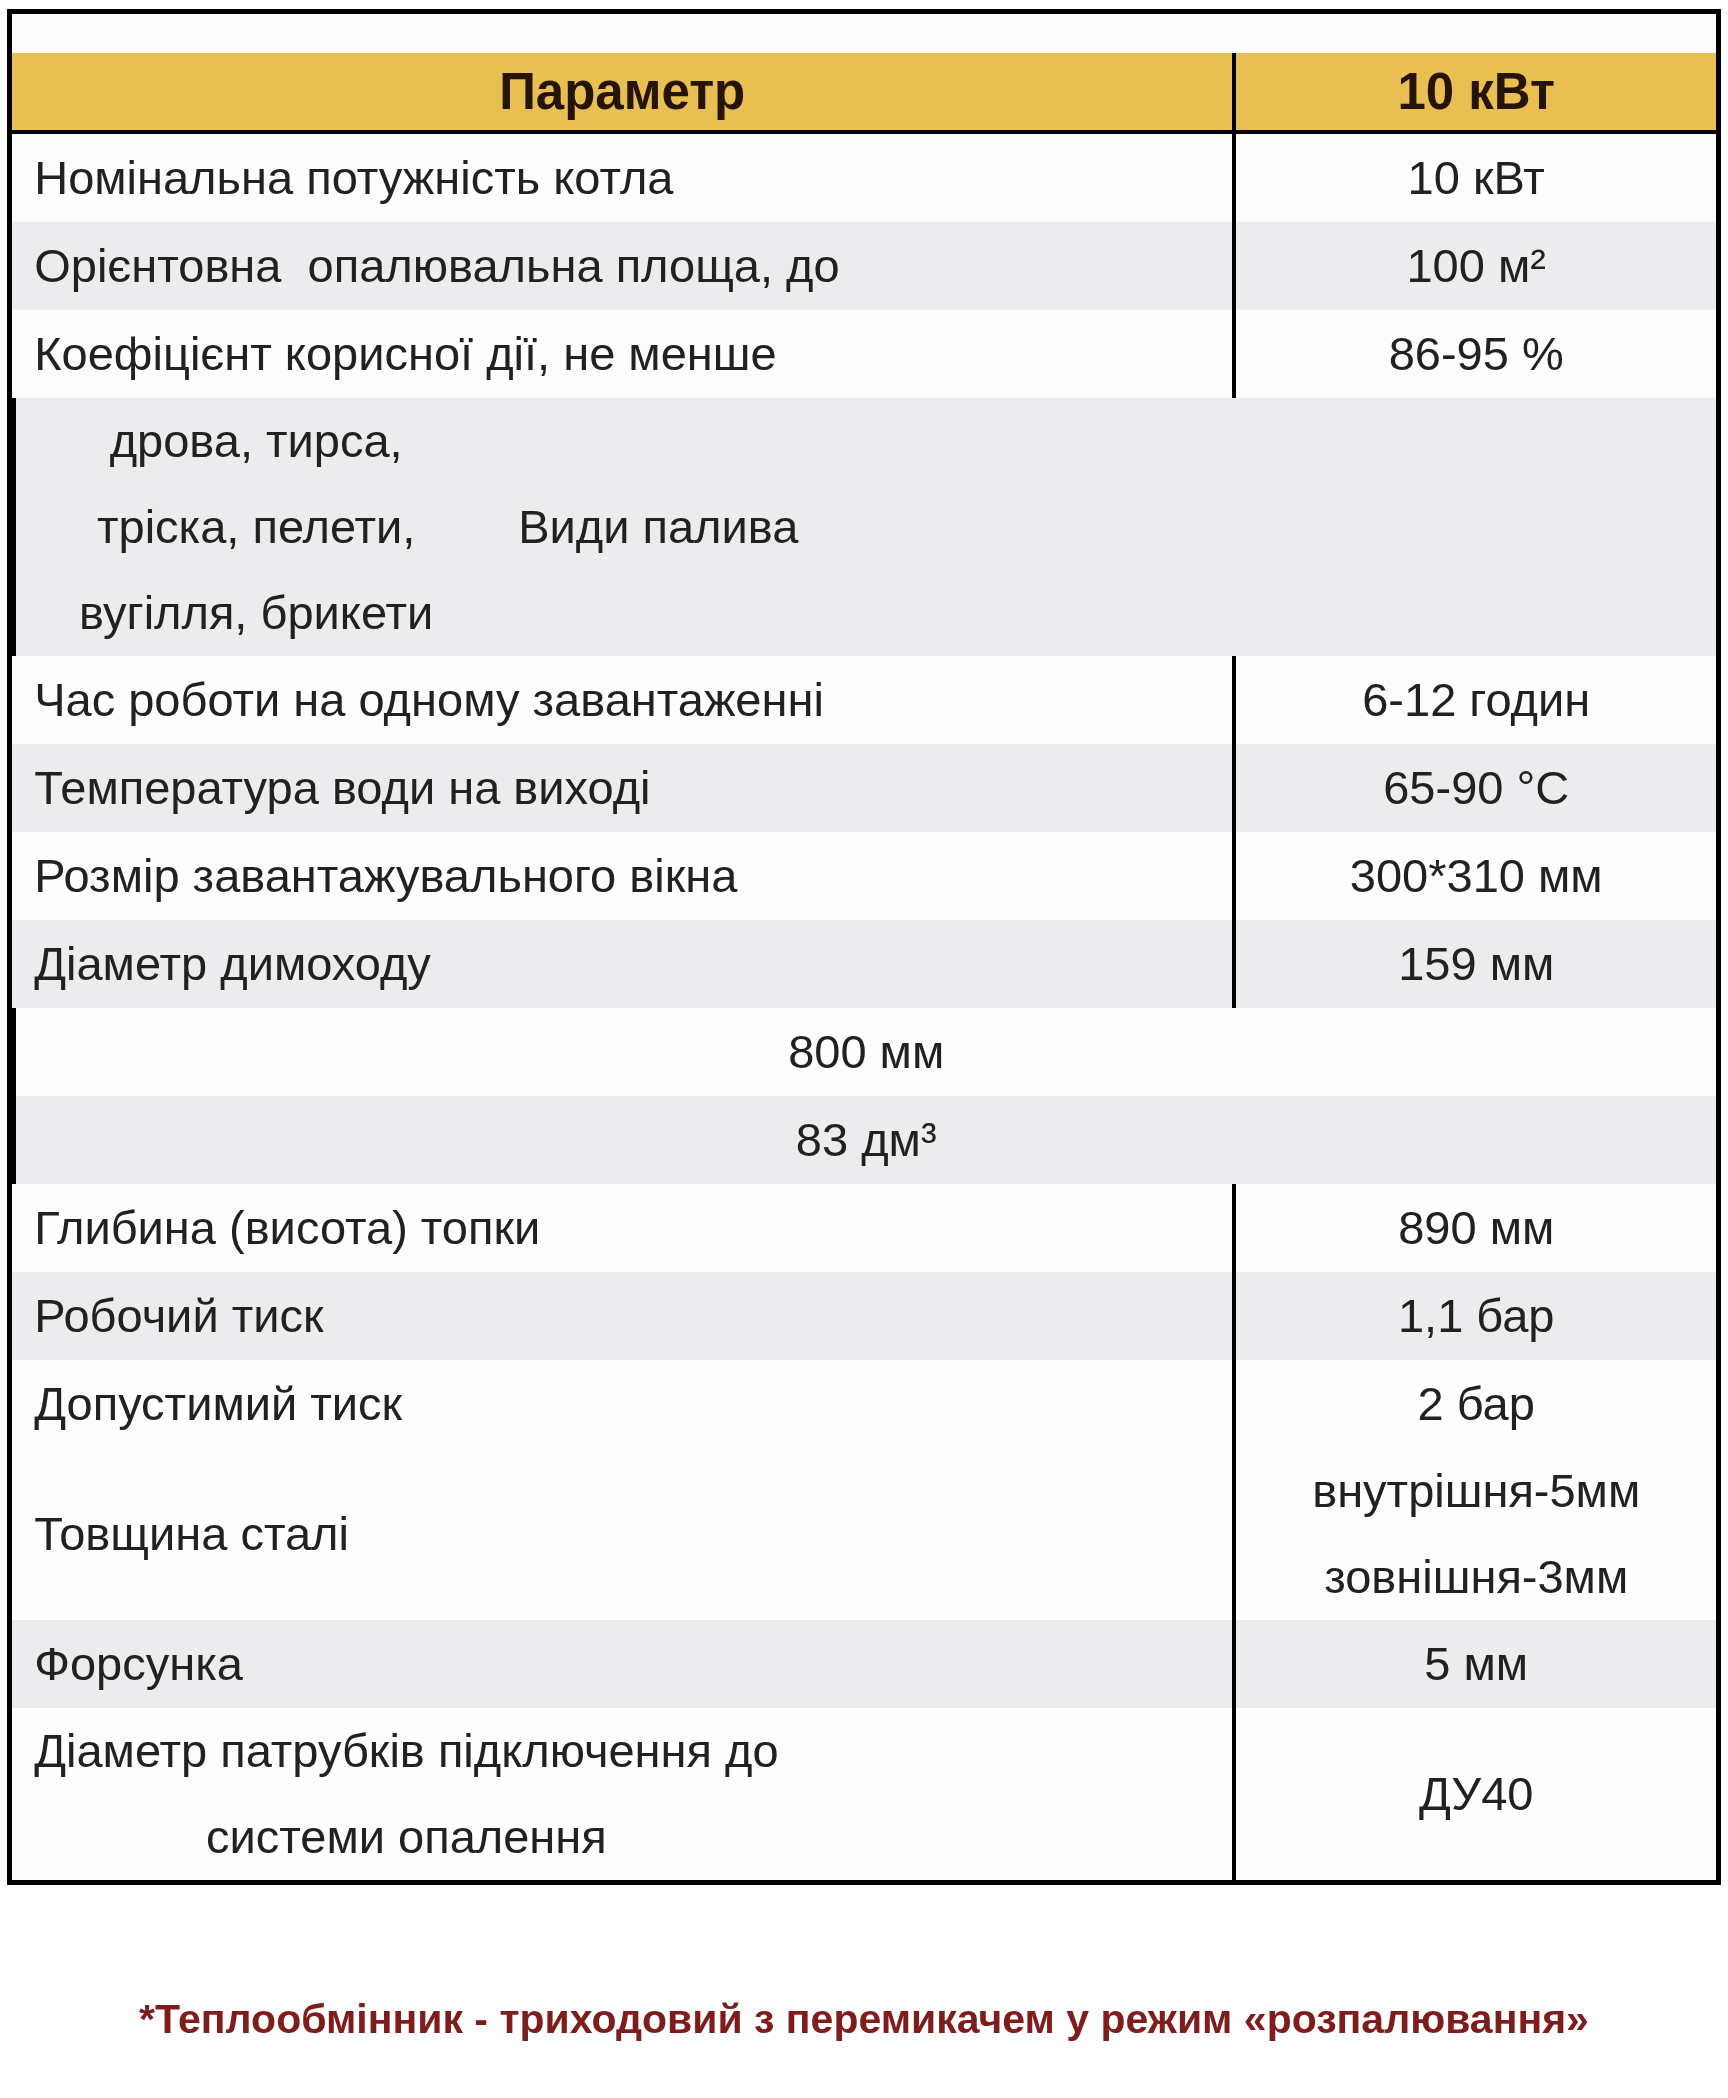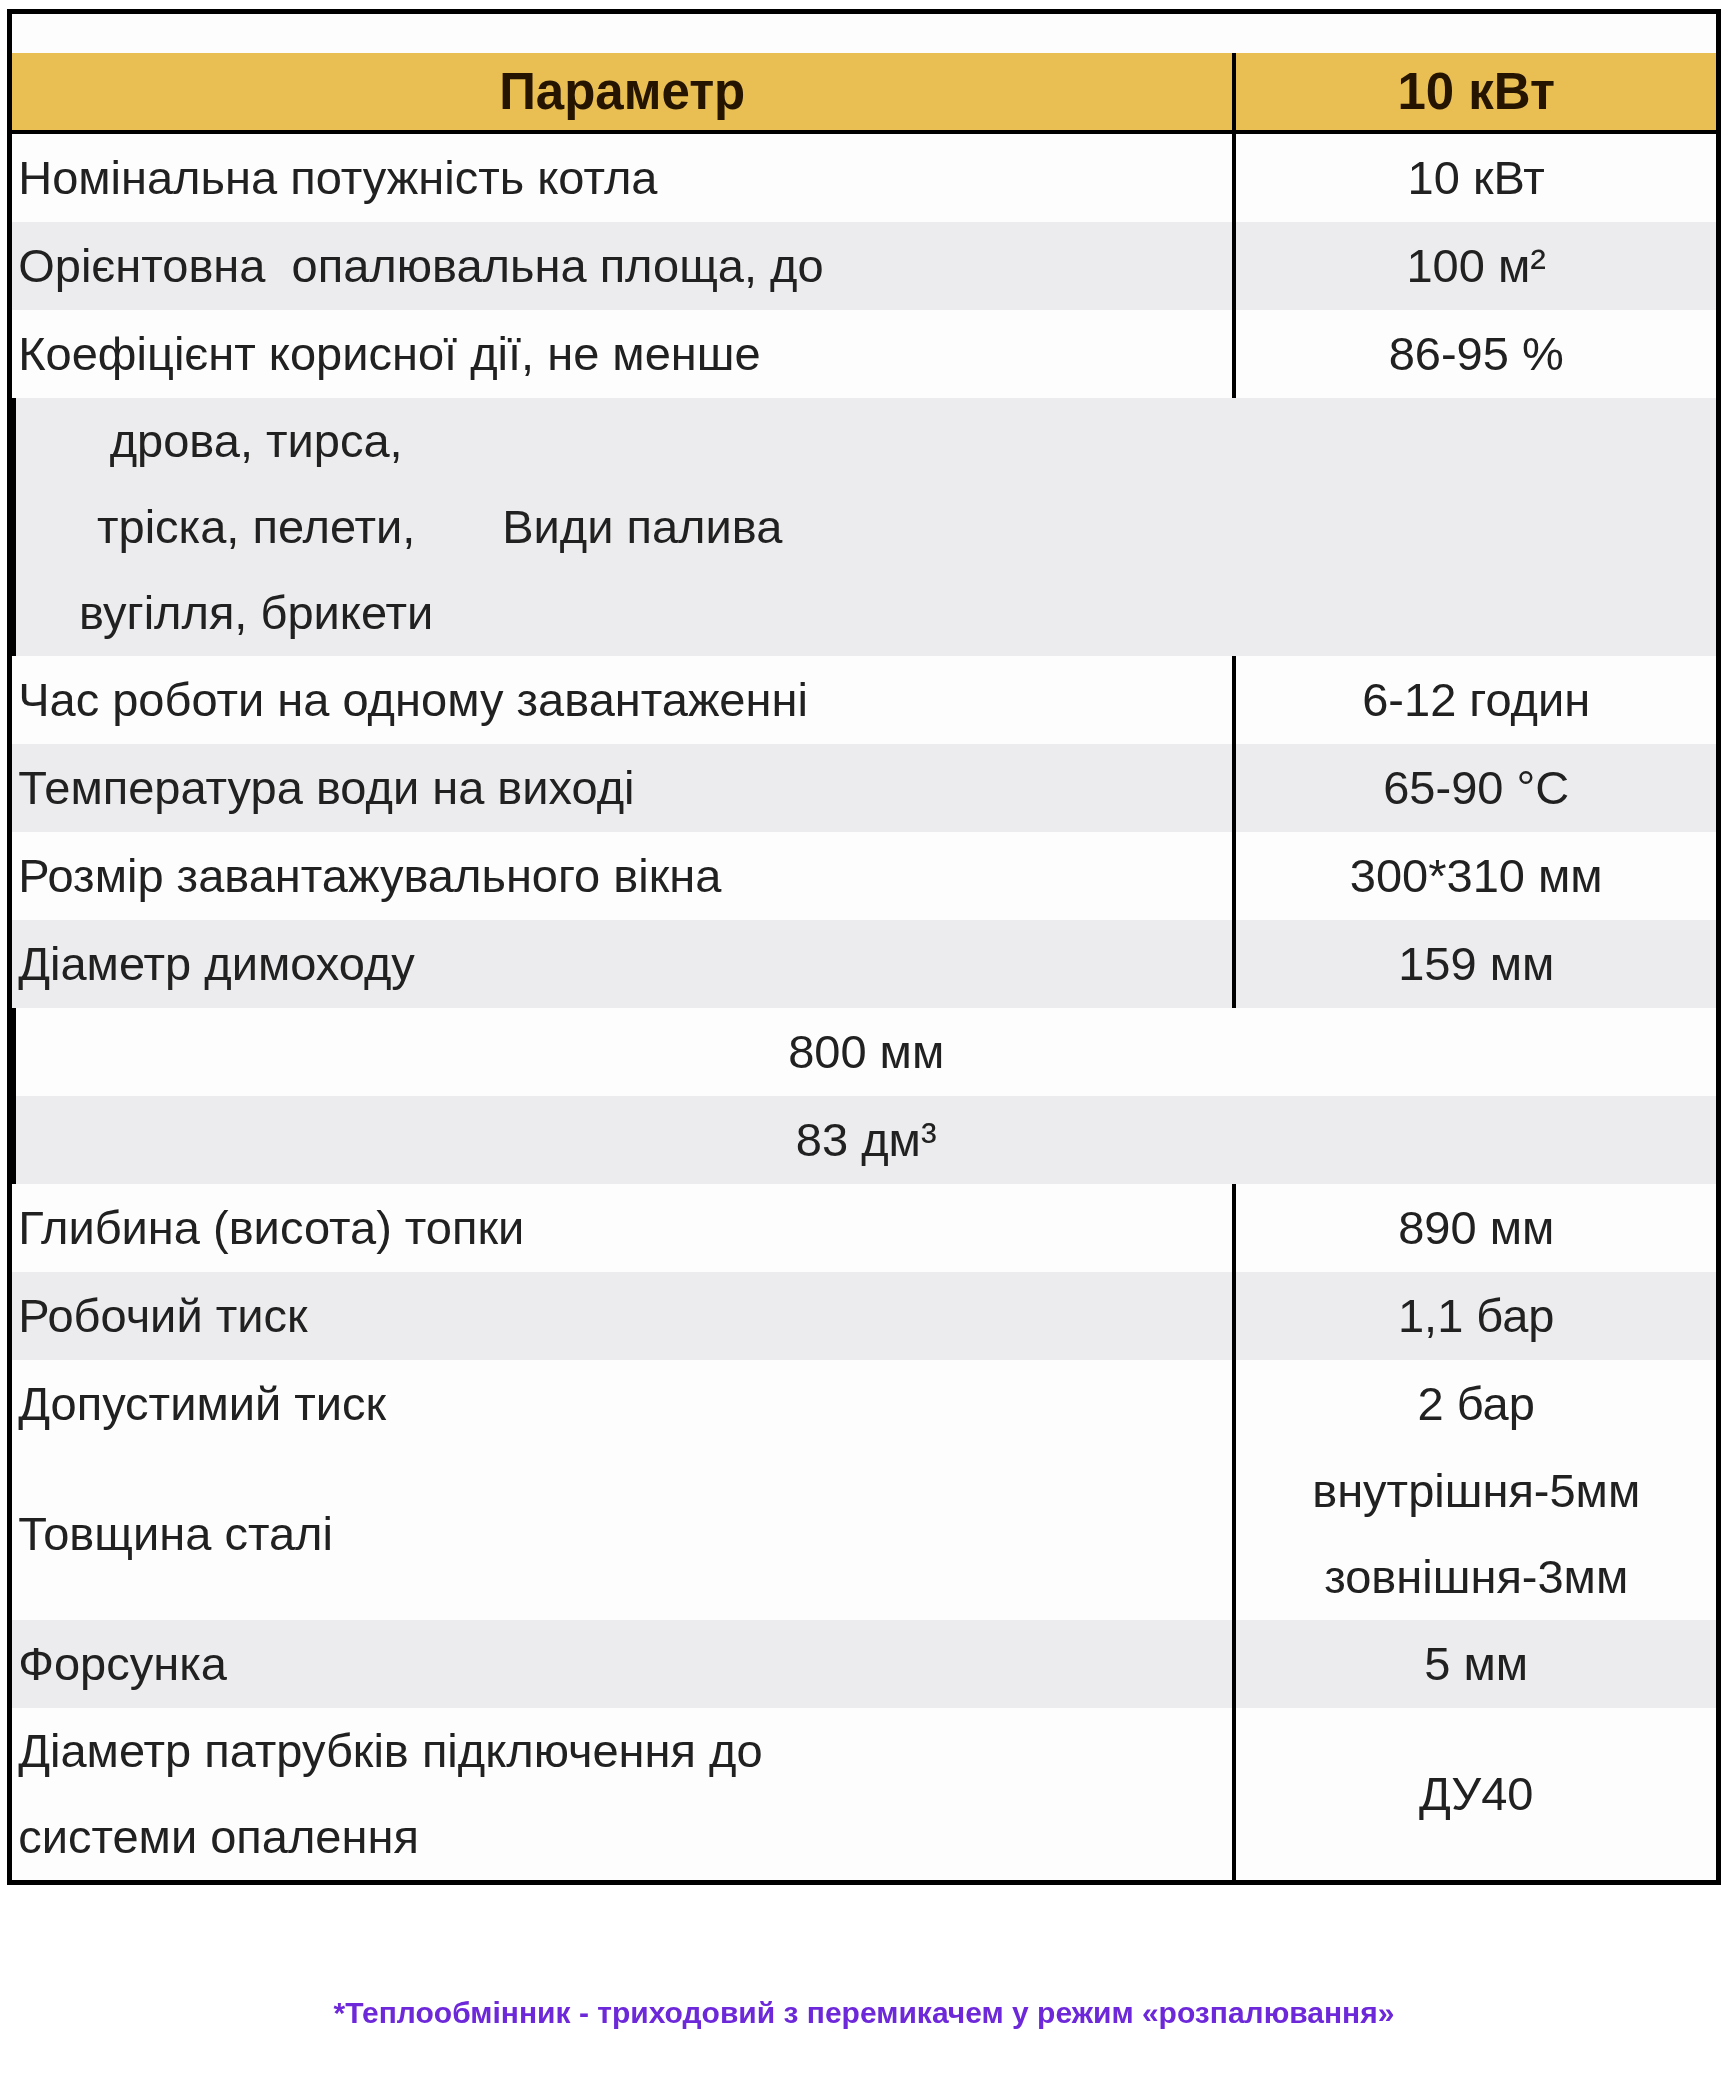--- a/index.html
+++ b/index.html
@@ -52,38 +52,38 @@
     color: #212121;
     line-height: 86px;
     white-space: pre-wrap;
     box-sizing: border-box;
     min-height: 88px;
     display: flex;
     align-items: center;
   }
   .cell.label {
     width: 71.6%;
-    padding-left: 6px;
-    text-align: left;
+    padding-left: 22px;
+    text-align: center;
   }
   .cell.value {
     flex: 1;
     justify-content: center;
     text-align: center;
     border-left: 4.5px solid #000000;
   }
   .footnote {
     position: absolute;
     left: 0;
     top: 1996px;
     width: 1728px;
     text-align: center;
-    font-size: 30px;
+    font-size: 41px;
     font-weight: bold;
-    color: #6d28d9;
+    color: #7f1d1d;
   }
 </style>
 </head>
 <body>
 
 <div class="page">
 
   <div class="spec-table">
     <div class="header-row">
       <div class="header-cell param">Параметр</div>

